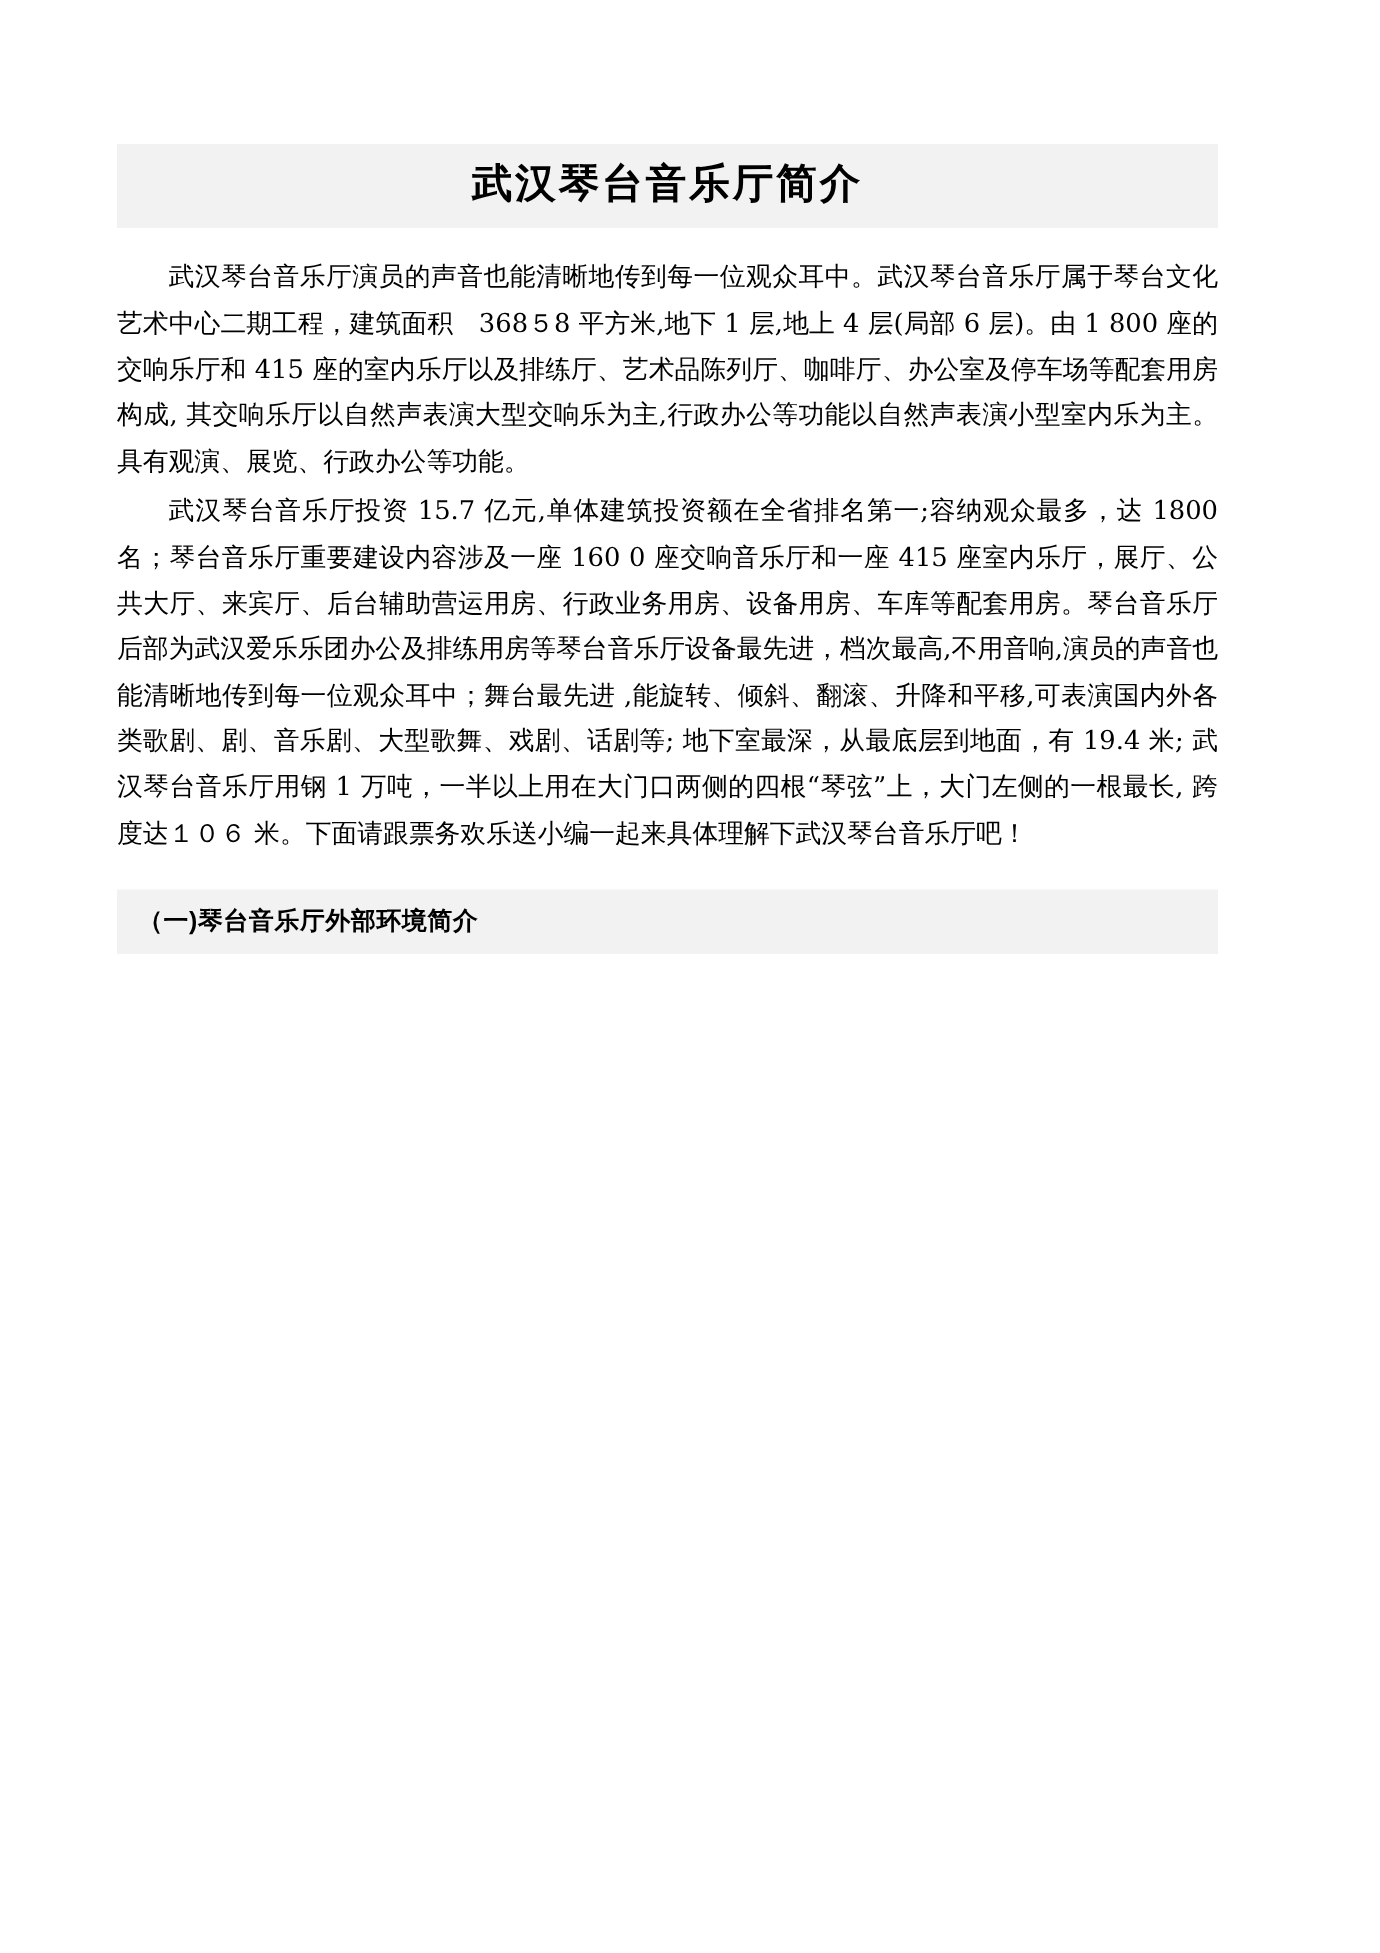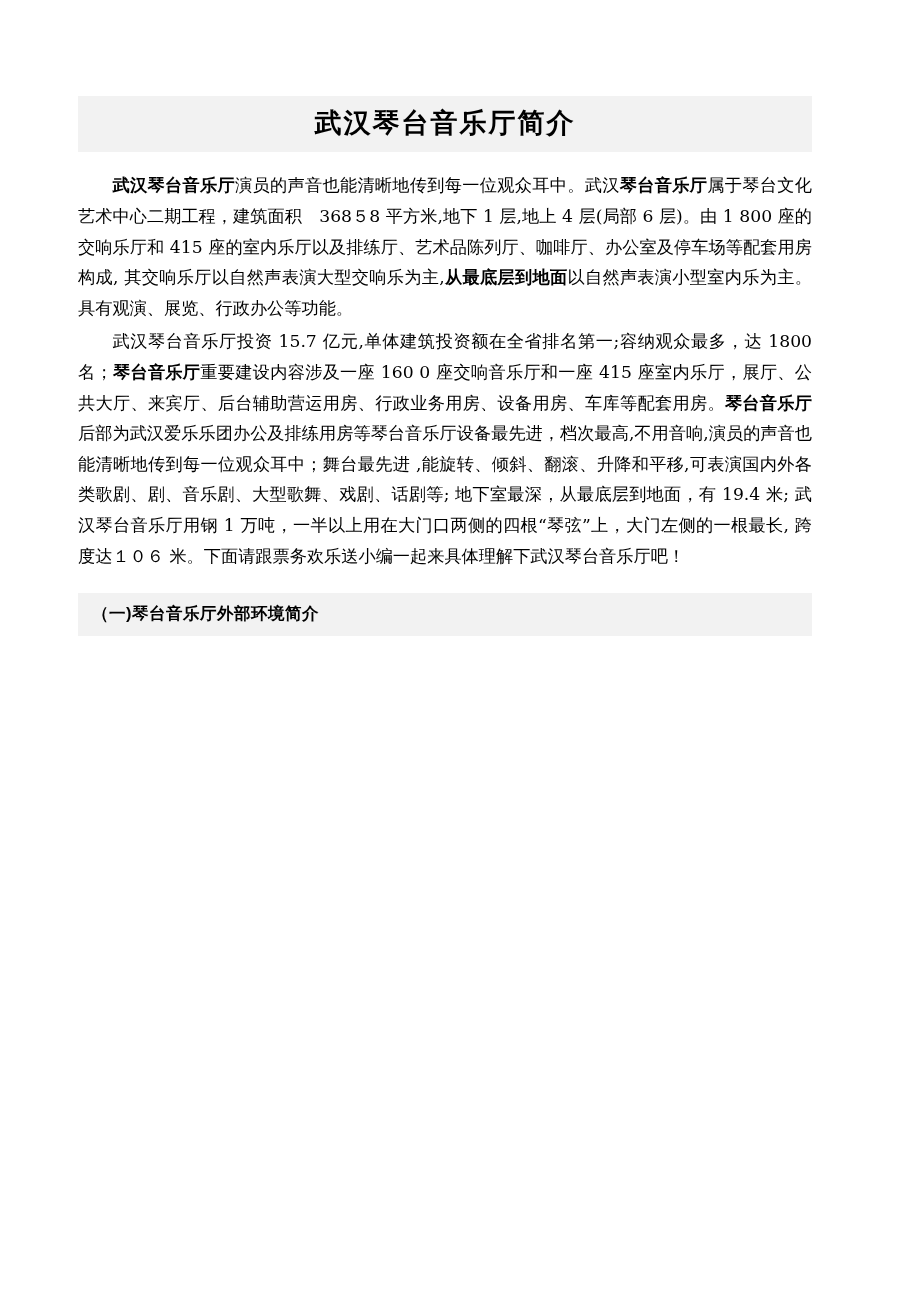--- a/index.html
+++ b/index.html
@@ -34,21 +34,21 @@
   }
   p.body-par {
     margin: 0 0 3px 0;
     font-size: 17.2px;
     line-height: 1.78;
     text-align: justify;
     text-justify: inter-ideograph;
     text-indent: 2em;
   }
   p.body-par .b {
-    font-weight: bold;
+    font-weight: normal;
   }
   .section-head {
     background: #f2f2f2;
     font-family: Liberation Sans, sans-serif;
     font-weight: bold;
     font-size: 16.5px;
     padding: 10px 0 11px 14px;
     margin-top: 22px;
     letter-spacing: 0.5px;
   }
@@ -56,21 +56,21 @@
     height: 400px;
   }
 </style>
 </head>
 <body>
 
 <div class="page">
 
   <h1 class="doc-title">武汉琴台音乐厅简介</h1>
 
-  <p class="body-par"><span class="b">武汉琴台音乐厅</span><span>演员的声音也能清晰地传到每一位观众耳中。武汉</span><span class="b">琴台音乐厅</span><span>属于琴台文化艺术中心二期工程，建筑面积　368５8 平方米,地下 1 层,地上 4 层(局部 6 层)。由 1 800 座的交响乐厅和 415 座的室内乐厅以及排练厅、艺术品陈列厅、咖啡厅、办公室及停车场等配套用房构成, 其交响乐厅以自然声表演大型交响乐为主,</span><span class="b">从最底层到地面</span><span>以自然声表演小型室内乐为主。具有观演、展览、行政办公等功能。</span></p>
+  <p class="body-par"><span class="b">武汉琴台音乐厅</span><span>演员的声音也能清晰地传到每一位观众耳中。武汉</span><span class="b">琴台音乐厅</span><span>属于琴台文化艺术中心二期工程，建筑面积　368５8 平方米,地下 1 层,地上 4 层(局部 6 层)。由 1 800 座的交响乐厅和 415 座的室内乐厅以及排练厅、艺术品陈列厅、咖啡厅、办公室及停车场等配套用房构成, 其交响乐厅以自然声表演大型交响乐为主,</span><span class="b">行政办公等功能</span><span>以自然声表演小型室内乐为主。具有观演、展览、行政办公等功能。</span></p>
 
   <p class="body-par"><span>武汉琴台音乐厅投资 15.7 亿元,单体建筑投资额在全省排名第一;容纳观众最多，达 1800 名；</span><span class="b">琴台音乐厅</span><span>重要建设内容涉及一座 160 0 座交响音乐厅和一座 415 座室内乐厅，展厅、公共大厅、来宾厅、后台辅助营运用房、行政业务用房、设备用房、车库等配套用房。</span><span class="b">琴台音乐厅</span><span>后部为武汉爱乐乐团办公及排练用房等琴台音乐厅设备最先进，档次最高,不用音响,演员的声音也能清晰地传到每一位观众耳中；舞台最先进 ,能旋转、倾斜、翻滚、升降和平移,可表演国内外各类歌剧、剧、音乐剧、大型歌舞、戏剧、话剧等; 地下室最深，从最底层到地面，有 19.4 米; 武汉琴台音乐厅用钢 1 万吨，一半以上用在大门口两侧的四根“琴弦”上，大门左侧的一根最长, 跨度达１０６ 米。下面请跟票务欢乐送小编一起来具体理解下武汉琴台音乐厅吧！</span></p>
 
   <div class="section-head">（一)琴台音乐厅外部环境简介</div>
 
   <div class="spacer-block"></div>
 
 </div>
 
 </body></html>

